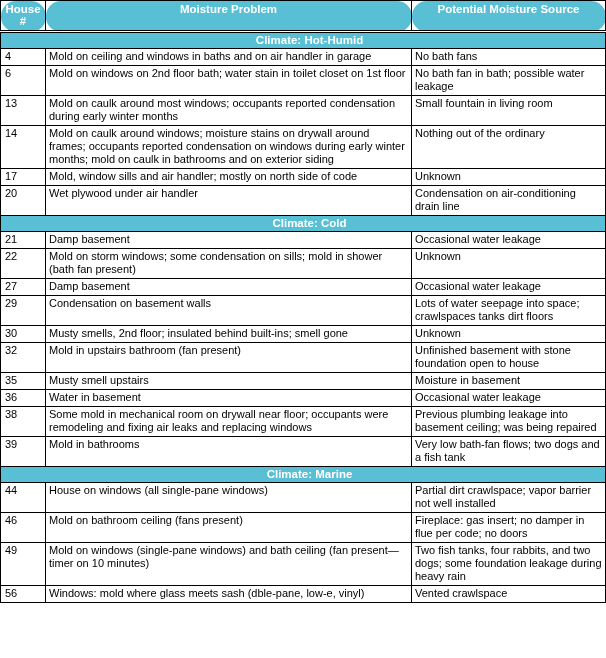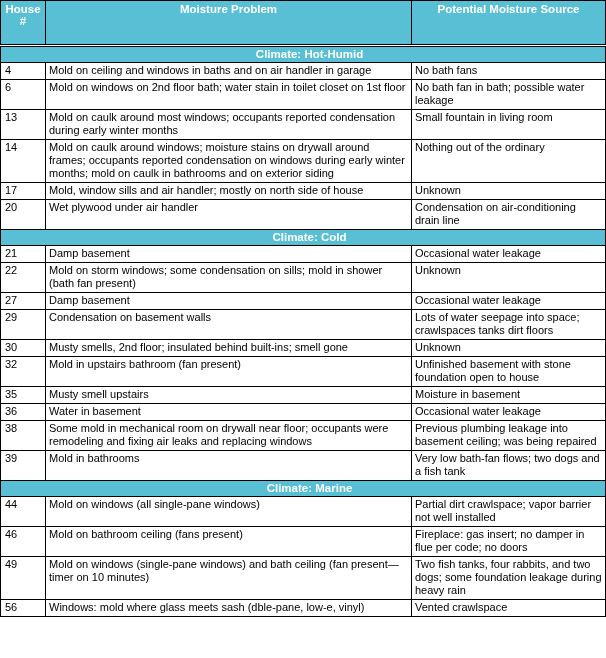--- a/index.html
+++ b/index.html
@@ -36,23 +36,24 @@
     overflow: hidden;
     word-wrap: break-word;
   }
   thead th {
     background: var(--header-bg);
     color: var(--header-text);
     font-weight: bold;
     text-align: center;
     font-size: 11.5px;
     line-height: 12px;
-    padding: 2px 2px 17px 2px;
+    padding: 2px 2px 3px 2px;
     
     border-bottom: 3px double var(--border-color);
+    border-radius: 15px;
   }
   tr.section-row td {
     background: var(--header-bg);
     color: var(--header-text);
     font-weight: bold;
     text-align: center;
     font-size: 11.5px;
     line-height: 12px;
     padding: 1px 2px 2px 15px;
   }
@@ -93,21 +94,21 @@
         <td>Mold on caulk around most windows; occupants reported condensation during early winter months</td>
         <td>Small fountain in living room</td>
       </tr>
       <tr>
         <td class="house-cell">14</td>
         <td>Mold on caulk around windows; moisture stains on drywall around frames; occupants reported condensation on windows during early winter months; mold on caulk in bathrooms and on exterior siding</td>
         <td>Nothing out of the ordinary</td>
       </tr>
       <tr>
         <td class="house-cell">17</td>
-        <td>Mold, window sills and air handler; mostly on north side of house</td>
+        <td>Mold, window sills and air handler; mostly on north side of code</td>
         <td>Unknown</td>
       </tr>
       <tr>
         <td class="house-cell">20</td>
         <td>Wet plywood under air handler</td>
         <td>Condensation on air-conditioning drain line</td>
       </tr>
       <tr class="section-row">
         <td colspan="3">Climate: Cold</td>
       </tr>
@@ -159,21 +160,21 @@
       <tr>
         <td class="house-cell">39</td>
         <td>Mold in bathrooms</td>
         <td>Very low bath-fan flows; two dogs and a fish tank</td>
       </tr>
       <tr class="section-row">
         <td colspan="3">Climate: Marine</td>
       </tr>
       <tr>
         <td class="house-cell">44</td>
-        <td>Mold on windows (all single-pane windows)</td>
+        <td>House on windows (all single-pane windows)</td>
         <td>Partial dirt crawlspace; vapor barrier not well installed</td>
       </tr>
       <tr>
         <td class="house-cell">46</td>
         <td>Mold on bathroom ceiling (fans present)</td>
         <td>Fireplace: gas insert; no damper in flue per code; no doors</td>
       </tr>
       <tr>
         <td class="house-cell">49</td>
         <td>Mold on windows (single-pane windows) and bath ceiling (fan present—timer on 10 minutes)</td>

